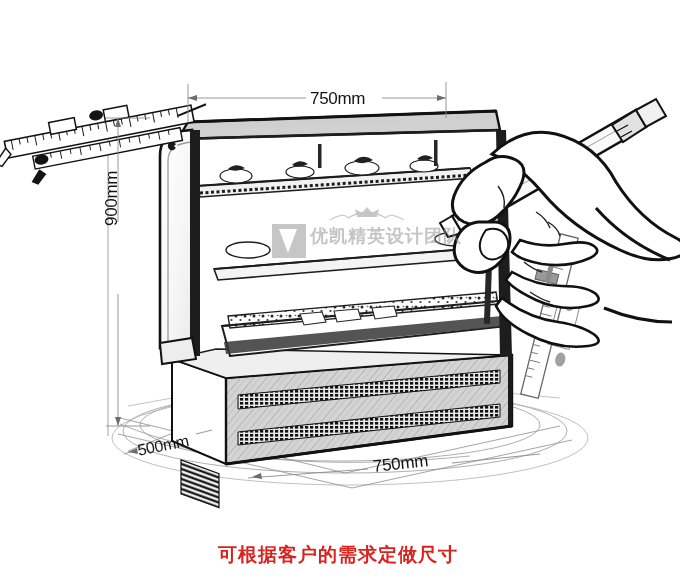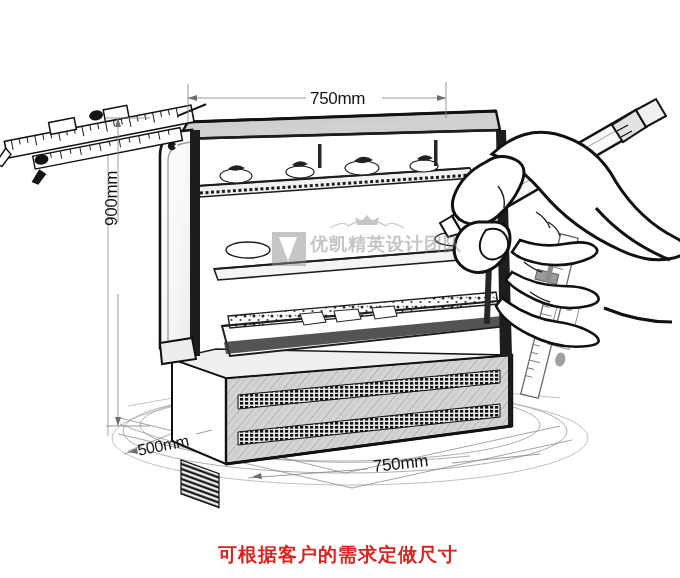--- a/index.html
+++ b/index.html
@@ -65,21 +65,21 @@
     text-align: center;
     font-family: "DejaVu Sans", "Liberation Sans", sans-serif;
     font-size: 19px;
     font-weight: 700;
     color: #d9231f;
     letter-spacing: 1px;
   }
   
   #watermark {
     position: absolute;
-    left: 272px; top: 194px;
+    left: 272px; top: 186px;
     width: 190px; height: 62px;
     opacity: 0.5;
     pointer-events: none;
   }
   #wm-logo {
     position: absolute;
     left: 0; top: 12px;
     width: 34px; height: 34px;
     background: #8e8e8e;
   }

